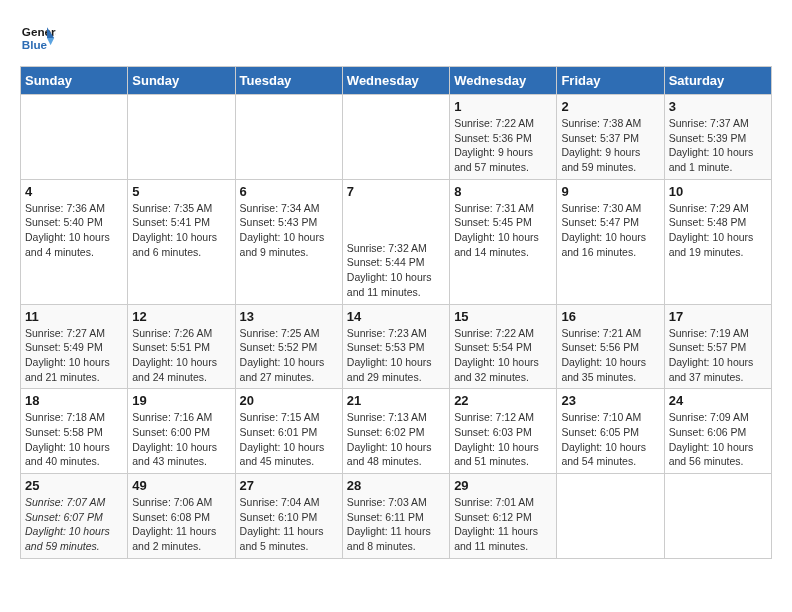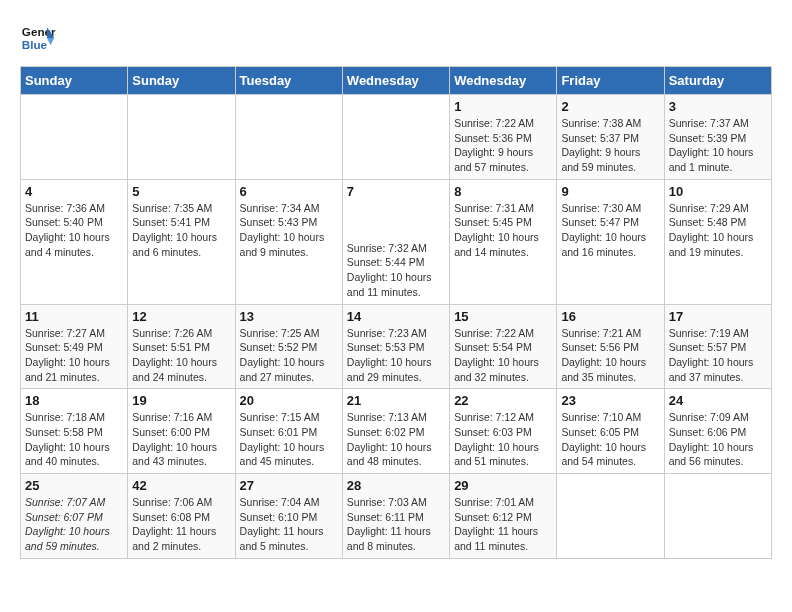--- a/index.html
+++ b/index.html
@@ -291,21 +291,21 @@
       </tr>
       <tr>
         <td>
           <div class="day-number">25</div>
           <div class="day-info" style="white-space: pre-line; font-style: italic;">Sunrise: 7:07 AM
 Sunset: 6:07 PM
 Daylight: 10 hours
 and 59 minutes.</div>
         </td>
         <td>
-          <div class="day-number">42</div>
+          <div class="day-number">49</div>
           <div class="day-info" style="white-space: pre-line;">Sunrise: 7:06 AM
 Sunset: 6:08 PM
 Daylight: 11 hours
 and 2 minutes.</div>
         </td>
         <td>
           <div class="day-number">27</div>
           <div class="day-info" style="white-space: pre-line;">Sunrise: 7:04 AM
 Sunset: 6:10 PM
 Daylight: 11 hours

